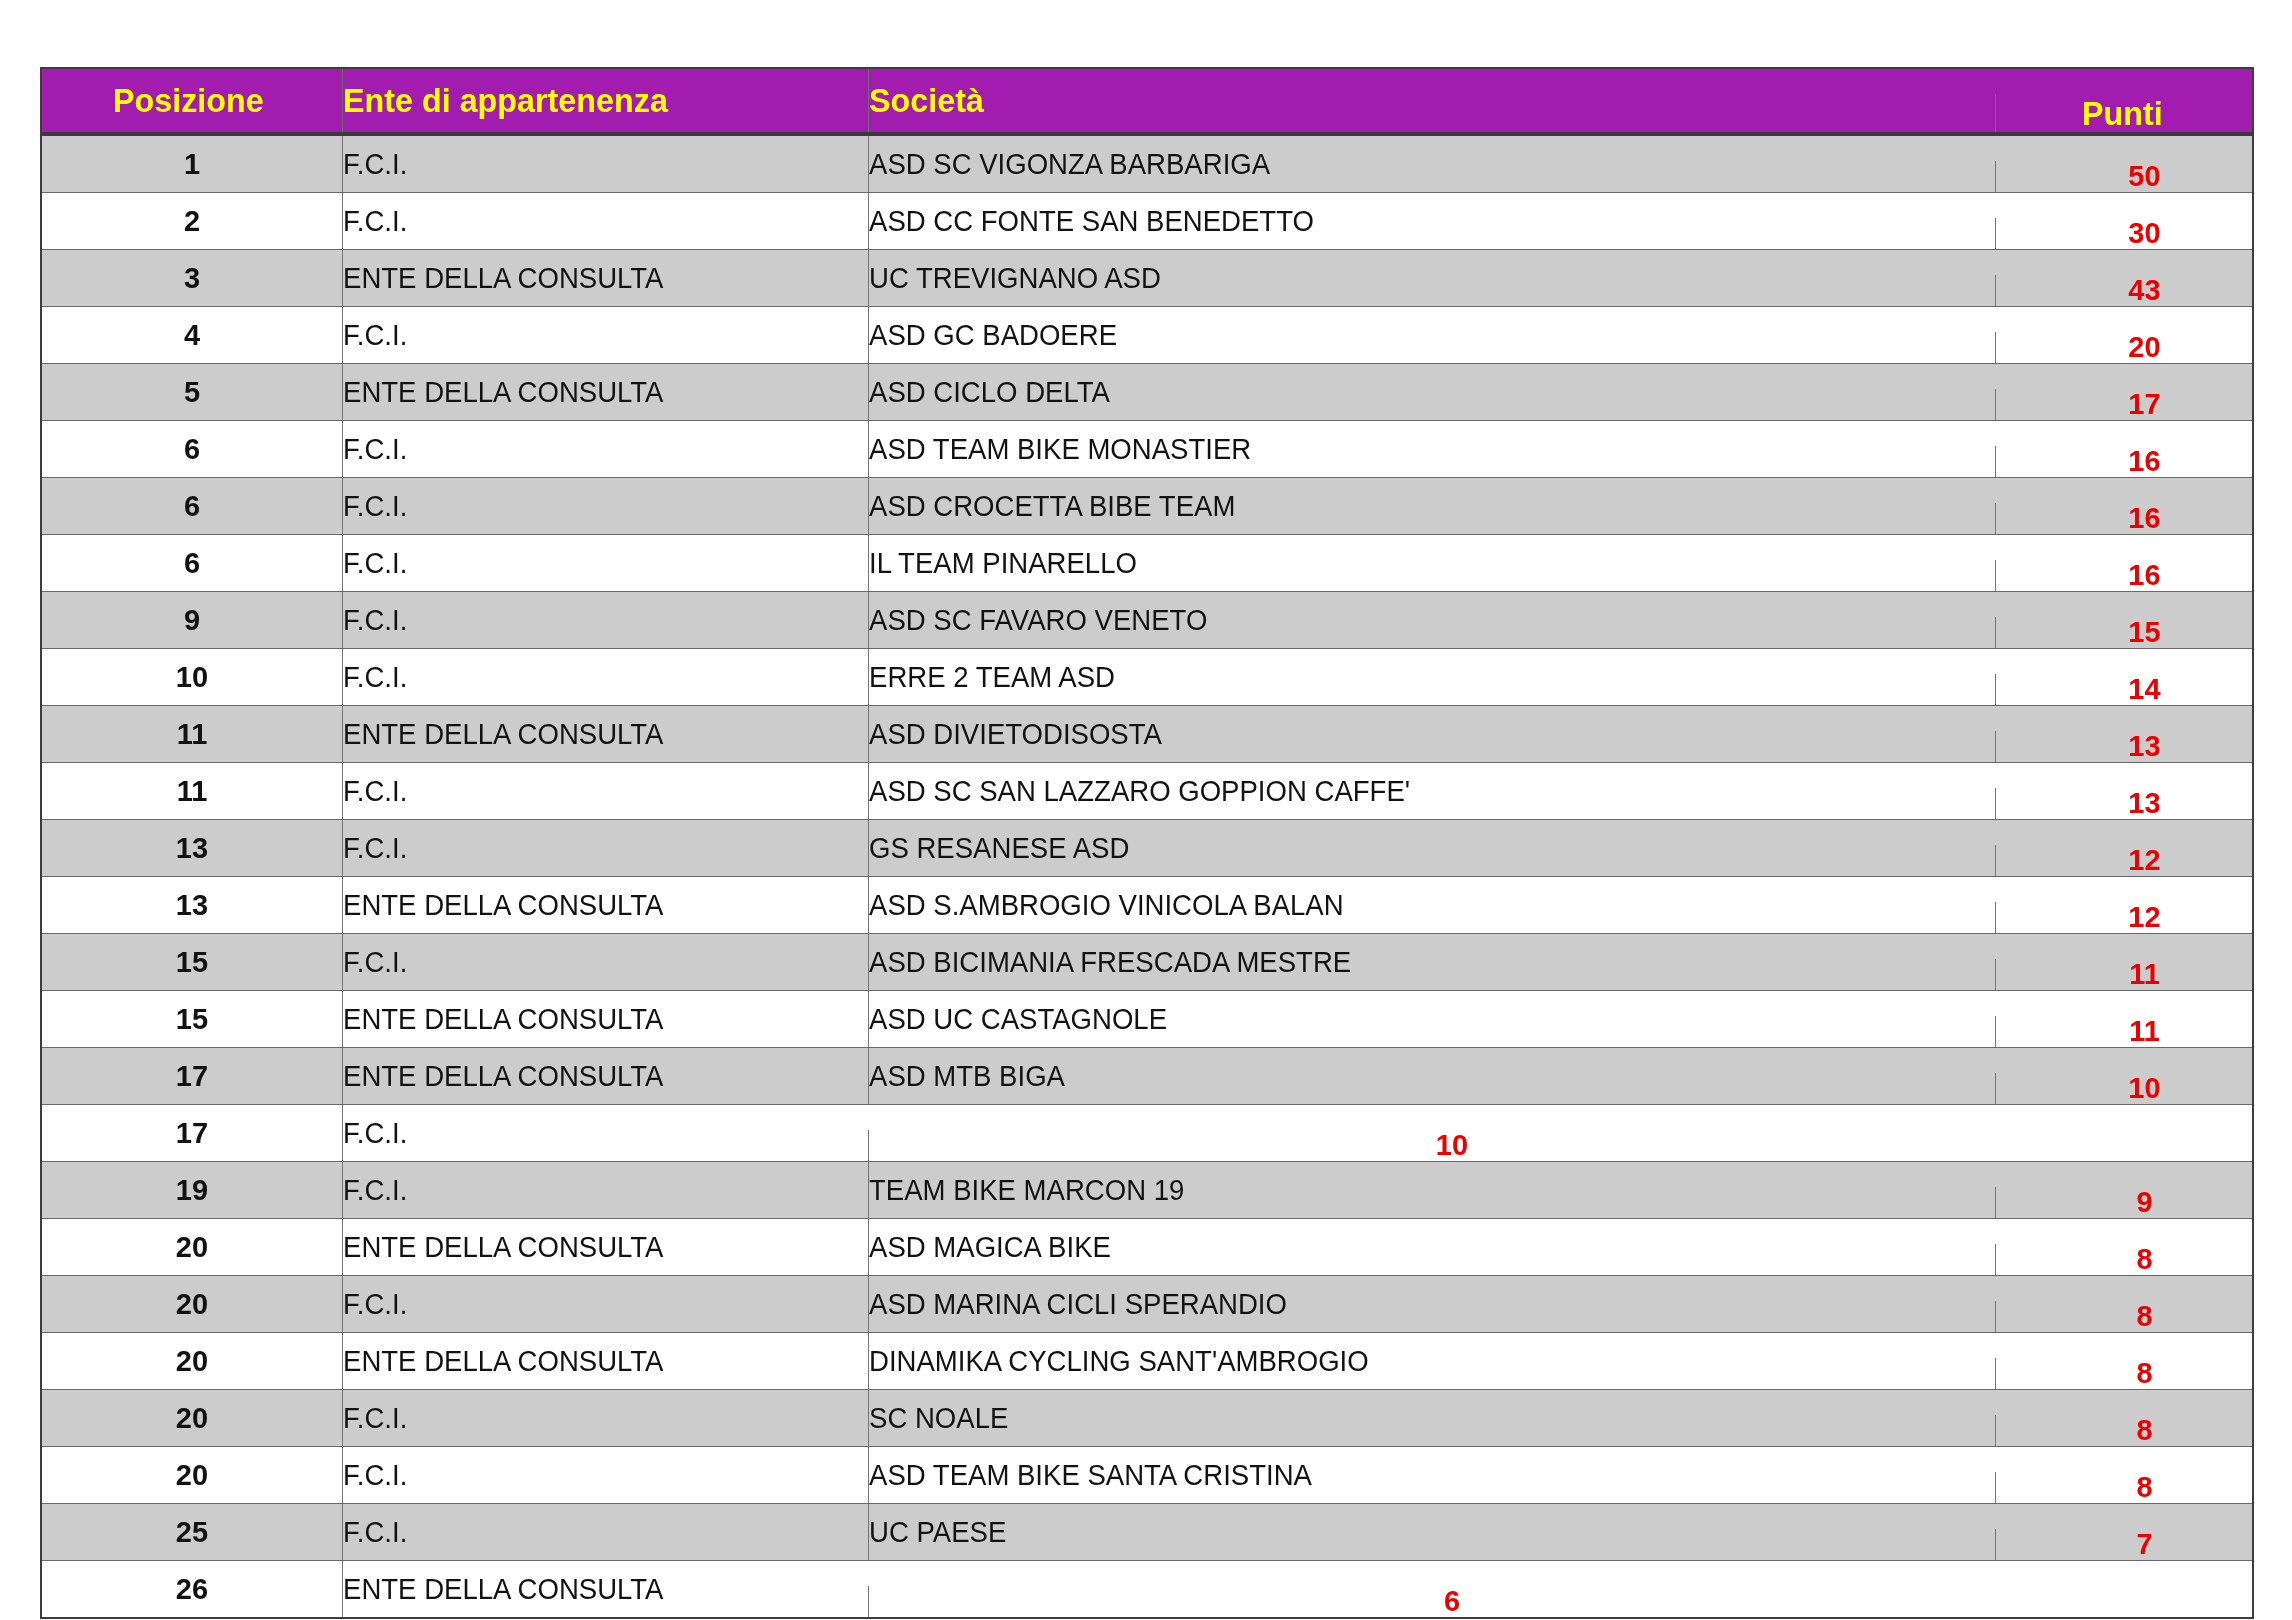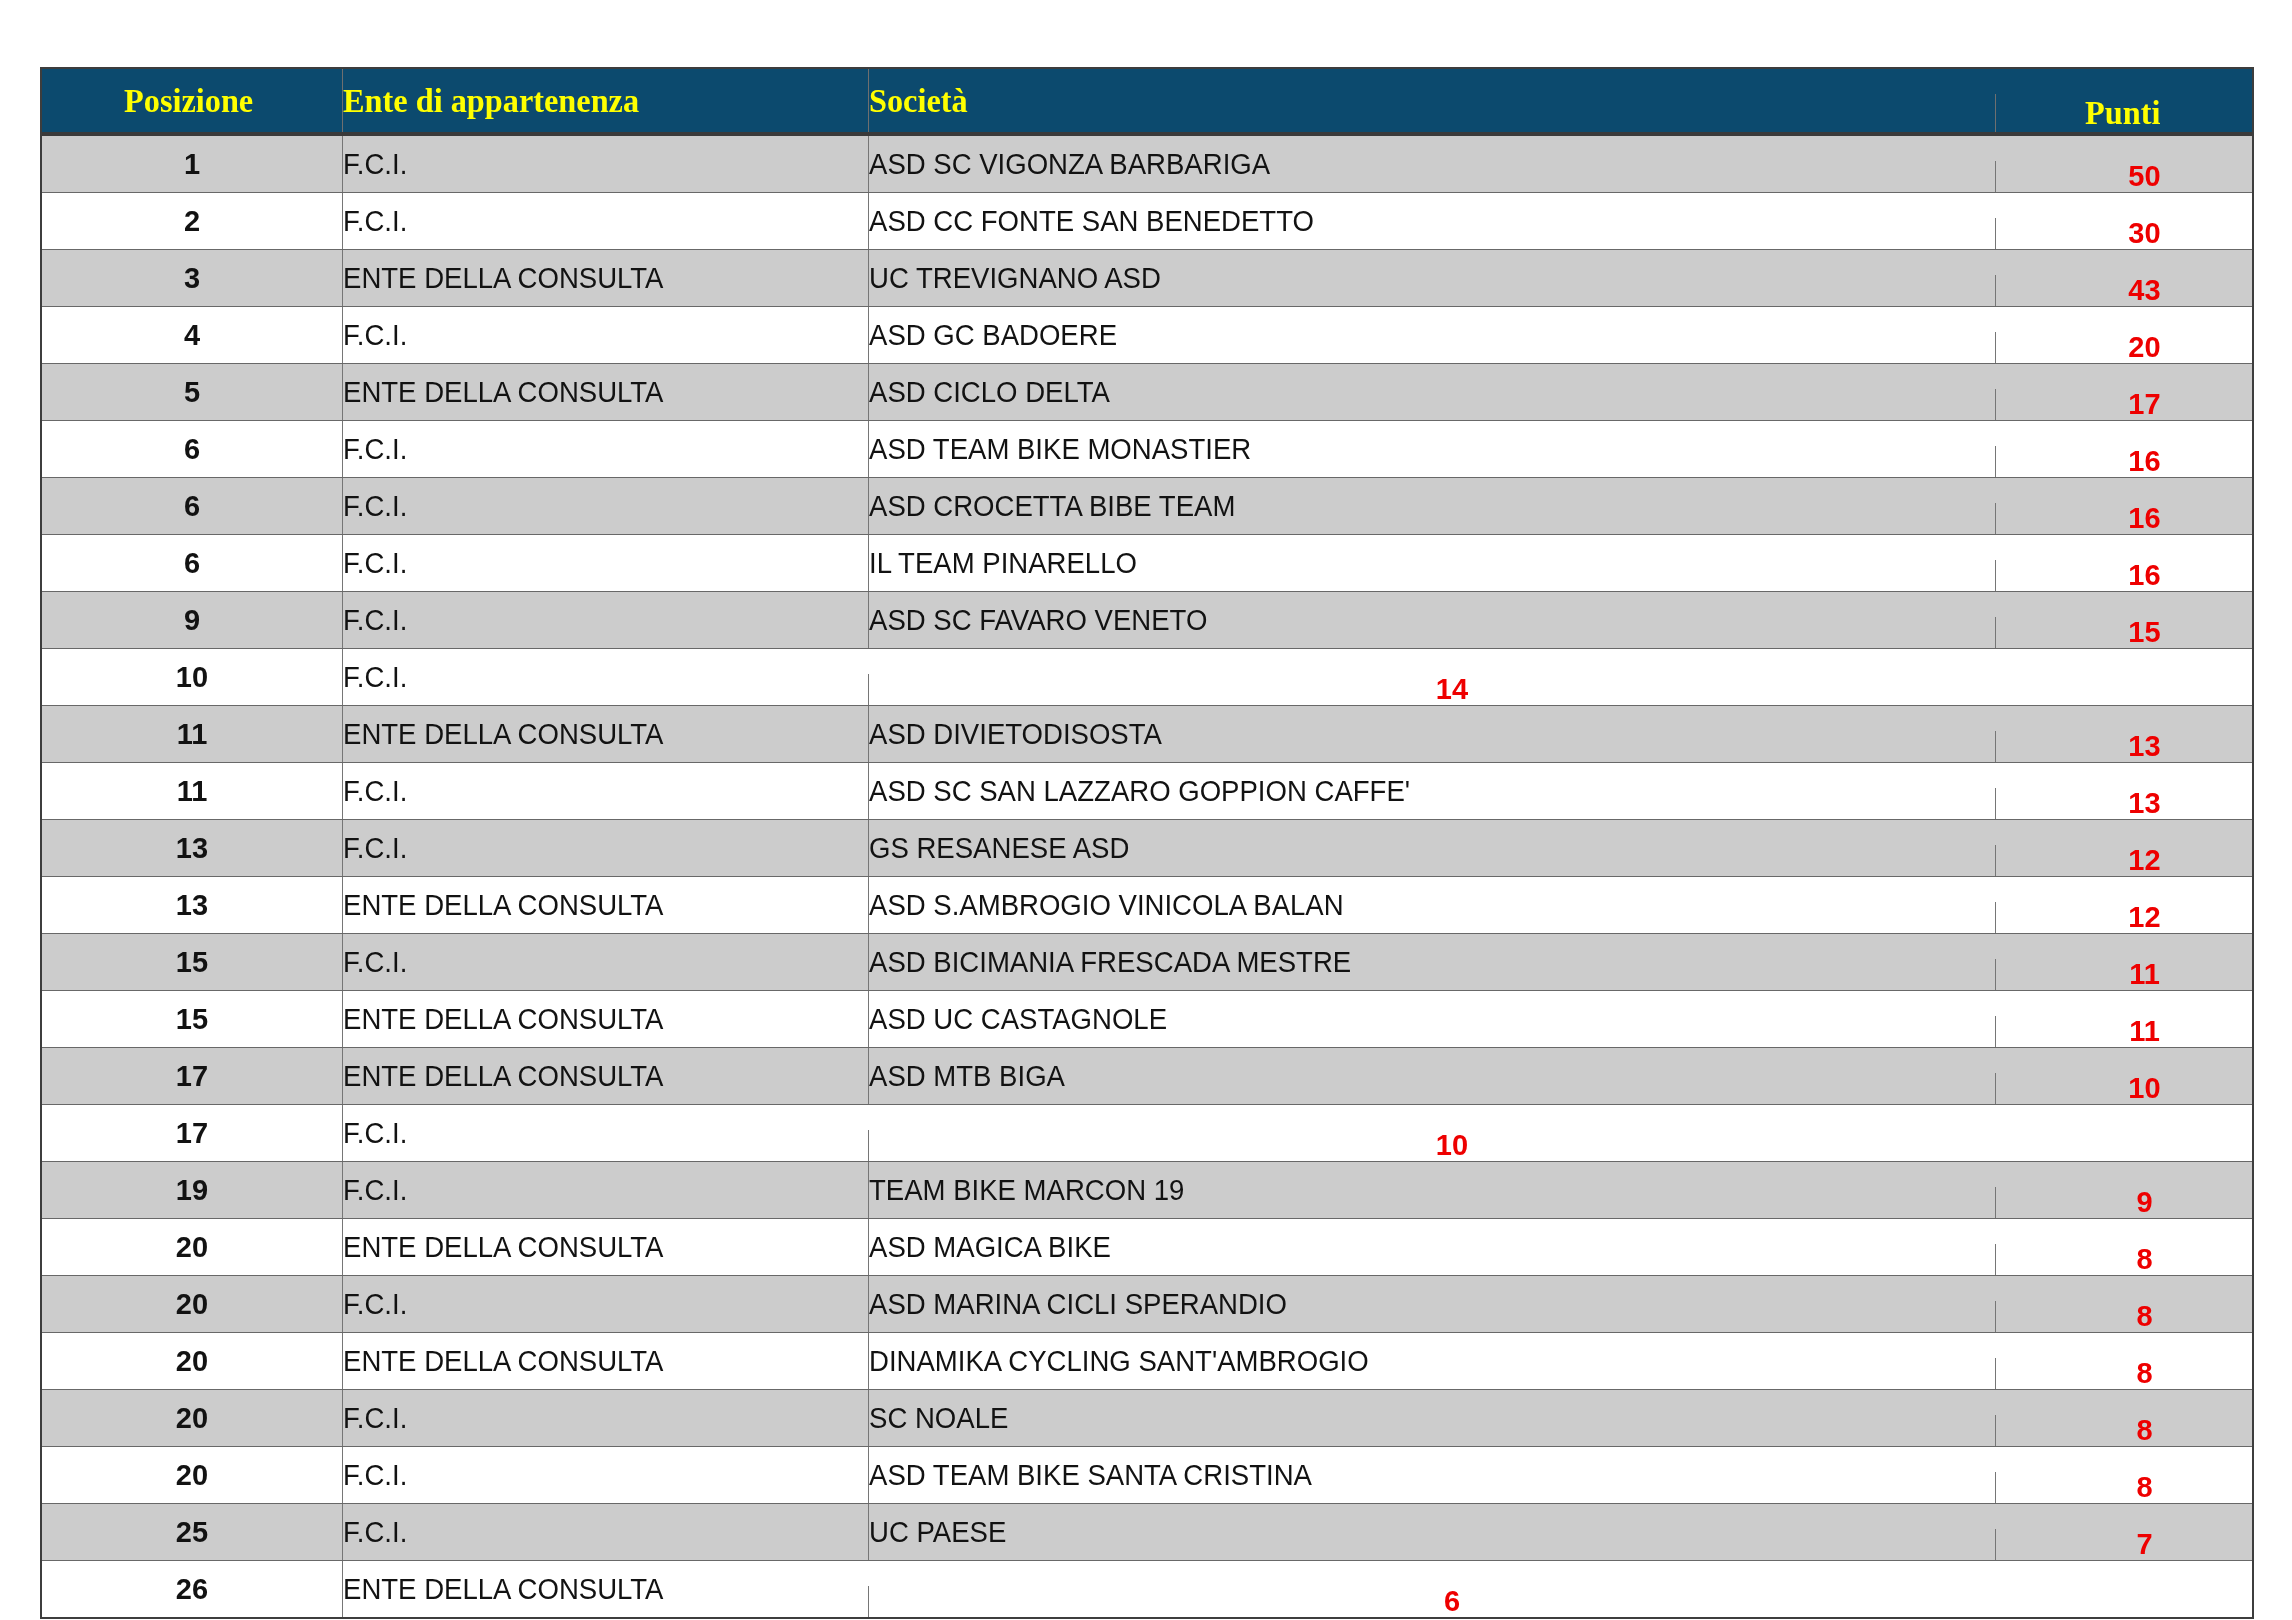--- a/index.html
+++ b/index.html
@@ -14,24 +14,23 @@
     position:absolute;
     left:40px;top:67px;
     width:2210px;
     border:2.7px solid #3d3d3d;
     background:#ffffff;
   }
   .thead{
     display:grid;
     grid-template-columns:300px 526px 1127px 258px;
     height:63px;
-    background:#0c4a6e;
+    background:#a21caf;
     border-bottom:4.5px solid #3a3a3a;
     box-sizing:content-box;
-    font-family:Liberation Serif, serif;
   }
   .th{
     display:flex;align-items:center;
     color:#ffff00;
     font-weight:bold;
     font-size:34px;
     overflow:hidden;
     white-space:nowrap;
   }
   .th + .th{border-left:1.8px solid #6f6f6f;}
@@ -208,20 +207,23 @@
             <span class="t">15</span>
           </div>
   </div>
         <div class="row even">
     <div class="td c-pos">
             <span class="t">10</span>
           </div>
     <div class="td c-ente">
             <span class="t cond">F.C.I.</span>
           </div>
+    <div class="td c-soc">
+            <span class="t cond">ERRE 2 TEAM ASD</span>
+          </div>
     <div class="td c-punti">
             <span class="t">14</span>
           </div>
   </div>
         <div class="row odd">
     <div class="td c-pos">
             <span class="t">11</span>
           </div>
     <div class="td c-ente">
             <span class="t cond">ENTE DELLA CONSULTA</span>

